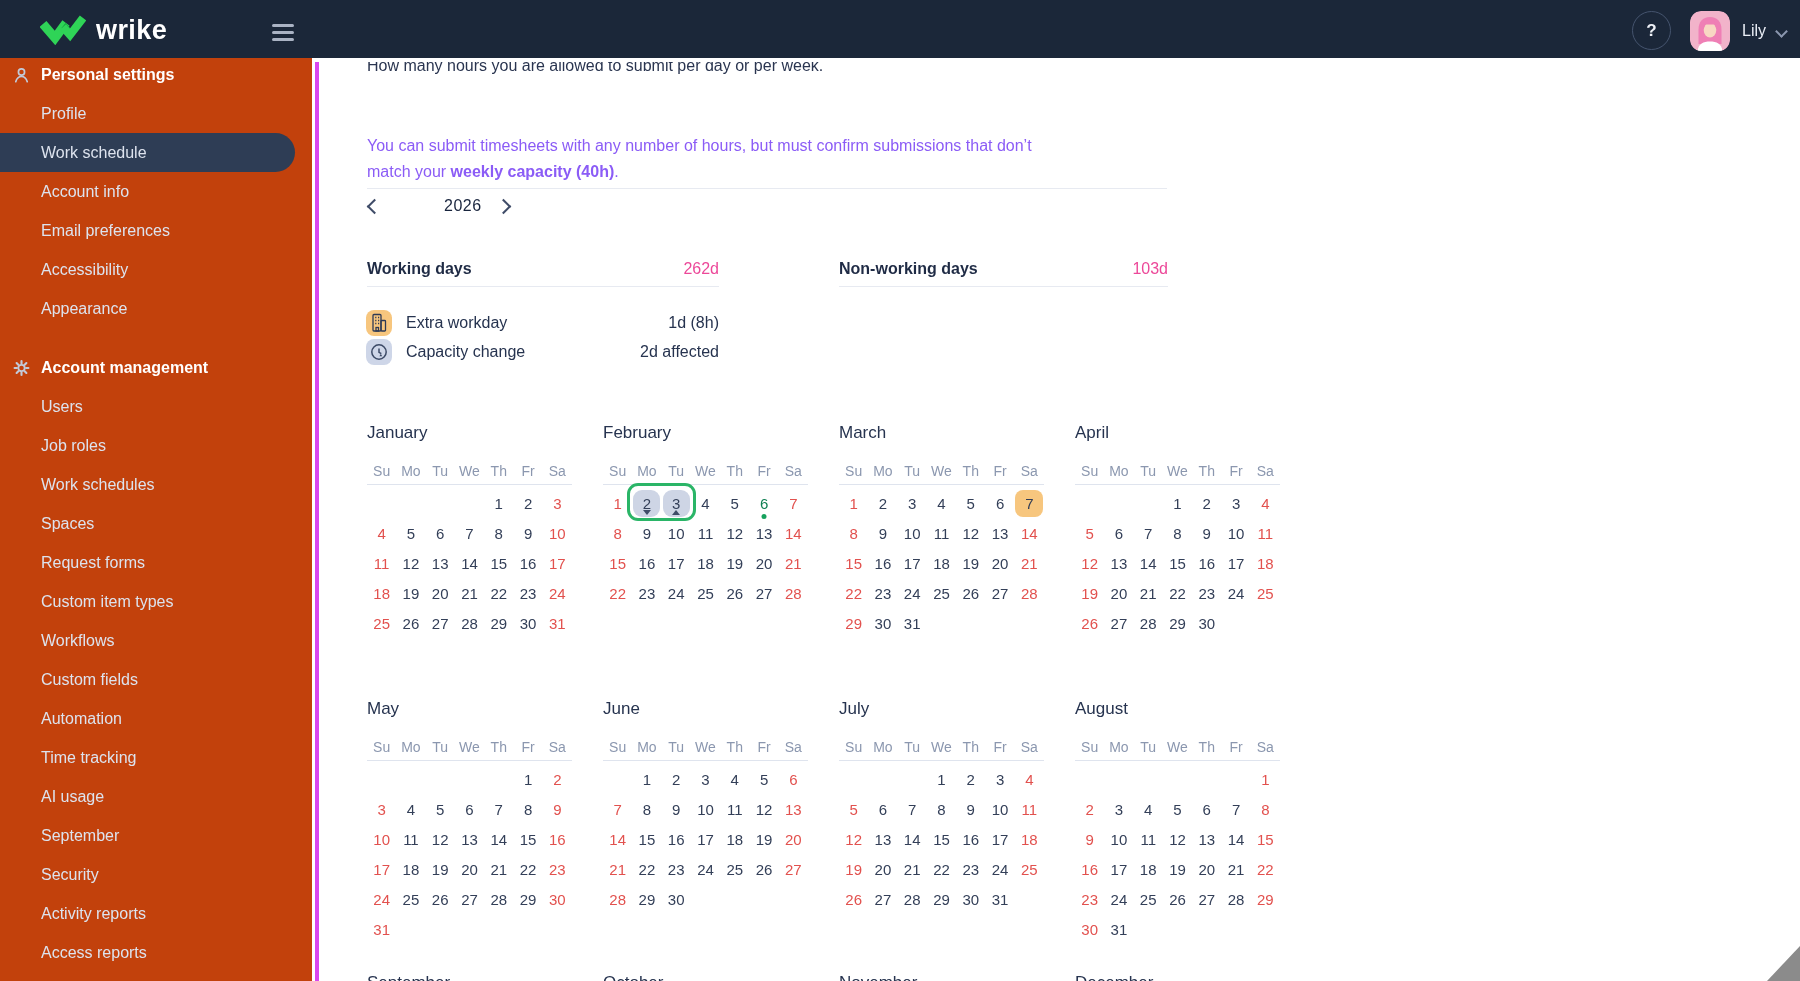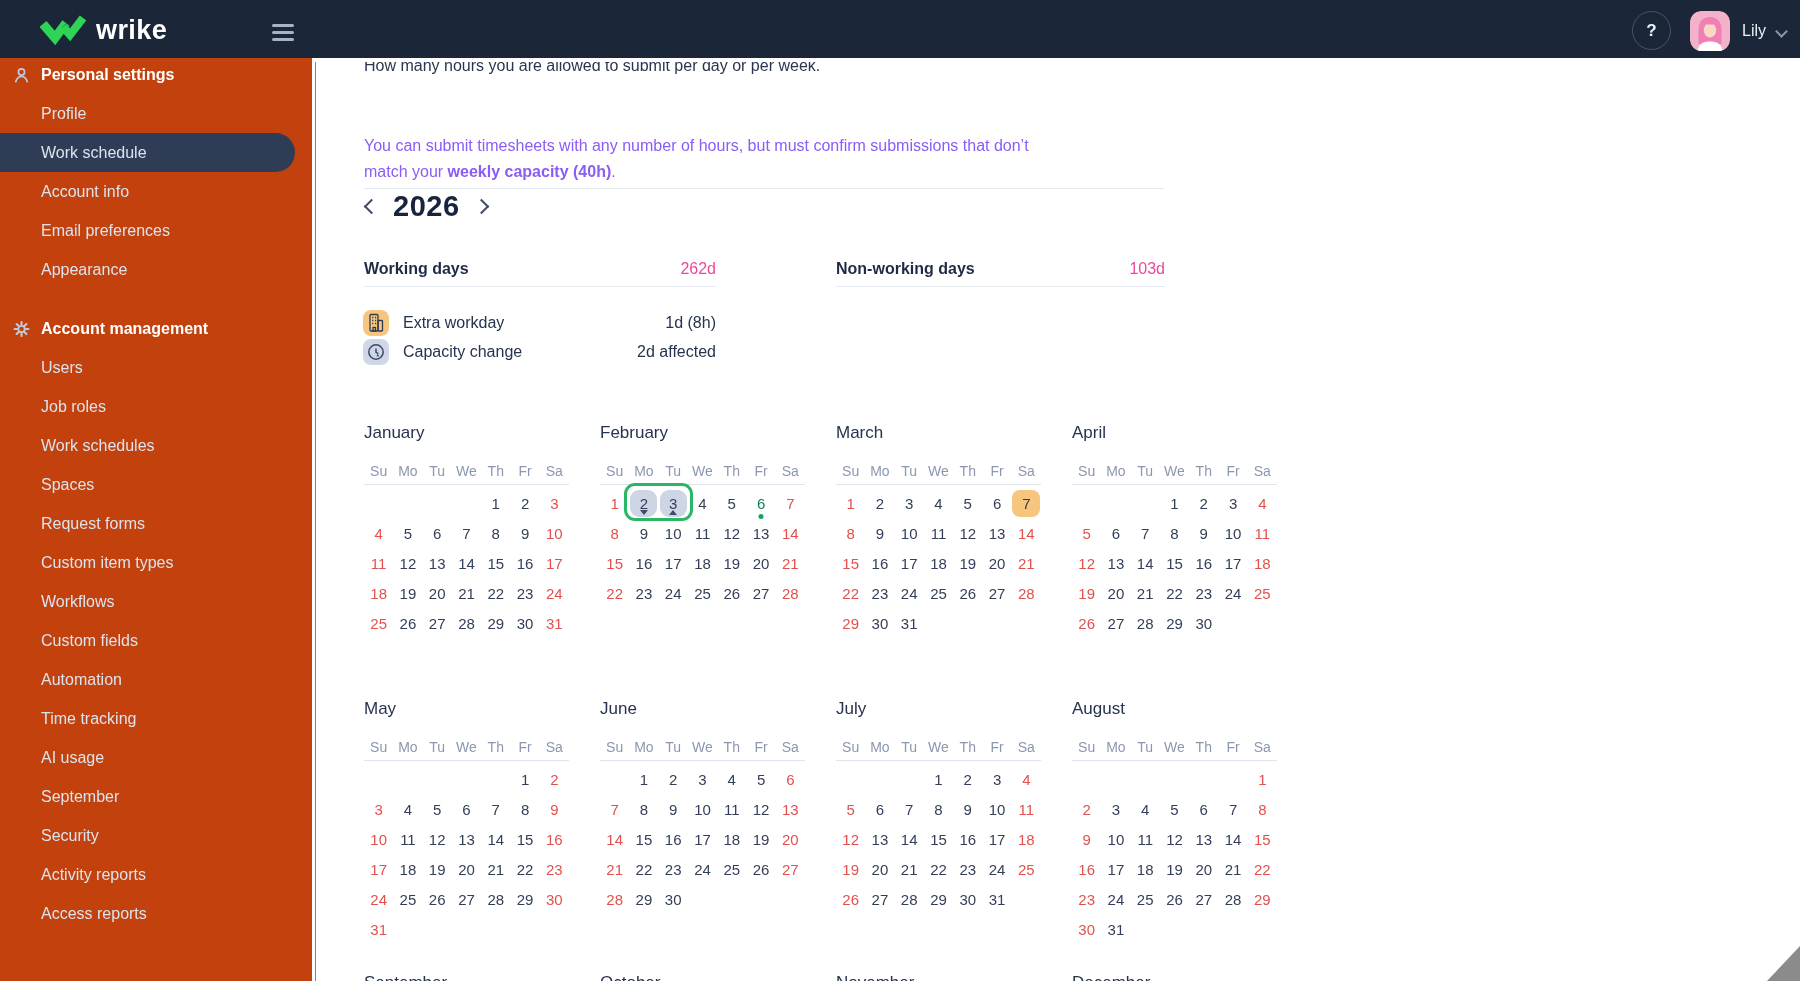--- a/index.html
+++ b/index.html
@@ -27,30 +27,30 @@
   .sidebar { position:fixed; left:0; top:50px; width:312px; bottom:0; background:#c2410c; padding-top:5px; }
   .srow { height:39px; display:flex; align-items:center; padding-left:41px; color:#dde3ee; font-size:16px;
     cursor:pointer; position:relative; }
   .srow.shead { font-weight:700; color:#ffffff; }
   .srow.gap { margin-top:20px; }
   .srow.selected { background:#2e3d55; width:295px; border-radius:0 20px 20px 0; }
   .sic { position:absolute; left:13px; top:50%; transform:translateY(-50%); width:17px; height:17px; }
 
   
   .content { position:fixed; left:315px; top:62px; right:0; bottom:0; background:#fff;
-    border-left:1px solid #d946ef; overflow:hidden; }
+    border-left:4px solid #d946ef; overflow:hidden; }
   .clipline { position:absolute; left:48px; top:-5px; font-size:16px; color:#2a3550; white-space:nowrap; }
   .intro { position:absolute; left:48px; top:55px; font-size:16px; line-height:26px; color:#8b5cf6; }
   .divider { position:absolute; height:1px; background:#e7eaf1; }
   .d1 { left:48px; top:126px; width:800px; }
   .yearnav { position:absolute; left:50px; top:129px; height:30px; display:flex; align-items:center; gap:16px; }
   .ychev { width:11px; height:11px; border-left:2px solid #3f4c68; border-bottom:2px solid #3f4c68; cursor:pointer; }
   .ychev.left  { transform:rotate(45deg); }
   .ychev.right { transform:rotate(225deg); }
-  .yearnum { font-size:29px; font-weight:700; color:#18243d; letter-spacing:.5px; }
+  .yearnum { font-size:16px; font-weight:400; color:#18243d; letter-spacing:.5px;margin-left:48px; }
 
   .cardtitle { position:absolute; top:198px; height:20px; display:flex; justify-content:space-between;
     font-size:16px; }
   .cardtitle b { color:#1f2b45; }
   .cardtitle .total { color:#ec4899; }
   .ct-working { left:48px; width:352px; }
   .ct-nonworking { left:520px; width:329px; }
   .d2 { left:48px; top:224px; width:352px; }
   .d3 { left:520px; top:224px; width:329px; }
 
@@ -141,20 +141,23 @@
       <div class="srow item selected">
         <span class="slabel">Work schedule</span>
       </div>
       <div class="srow item">
         <span class="slabel">Account info</span>
       </div>
       <div class="srow item">
         <span class="slabel">Email preferences</span>
       </div>
       <div class="srow item">
+        <span class="slabel">Accessibility</span>
+      </div>
+      <div class="srow item">
         <span class="slabel">Appearance</span>
       </div>
       <div class="srow shead gap">
         <span class="sic"><svg width="17" height="17" viewBox="0 0 16 16" fill="none" stroke="#c2cad9" stroke-width="2" stroke-linecap="round">
             <path d="M12.3 8h2.2M11 11l1.6 1.6M8 12.3v2.2M5 11l-1.6 1.6M3.7 8H1.5M5 5L3.4 3.4M8 3.7V1.5M11 5l1.6-1.6"></path>
             <circle cx="8" cy="8" r="3" stroke-width="1.7"></circle>
           </svg></span>
         <span class="slabel">Account management</span>
       </div>
       <div class="srow item">

